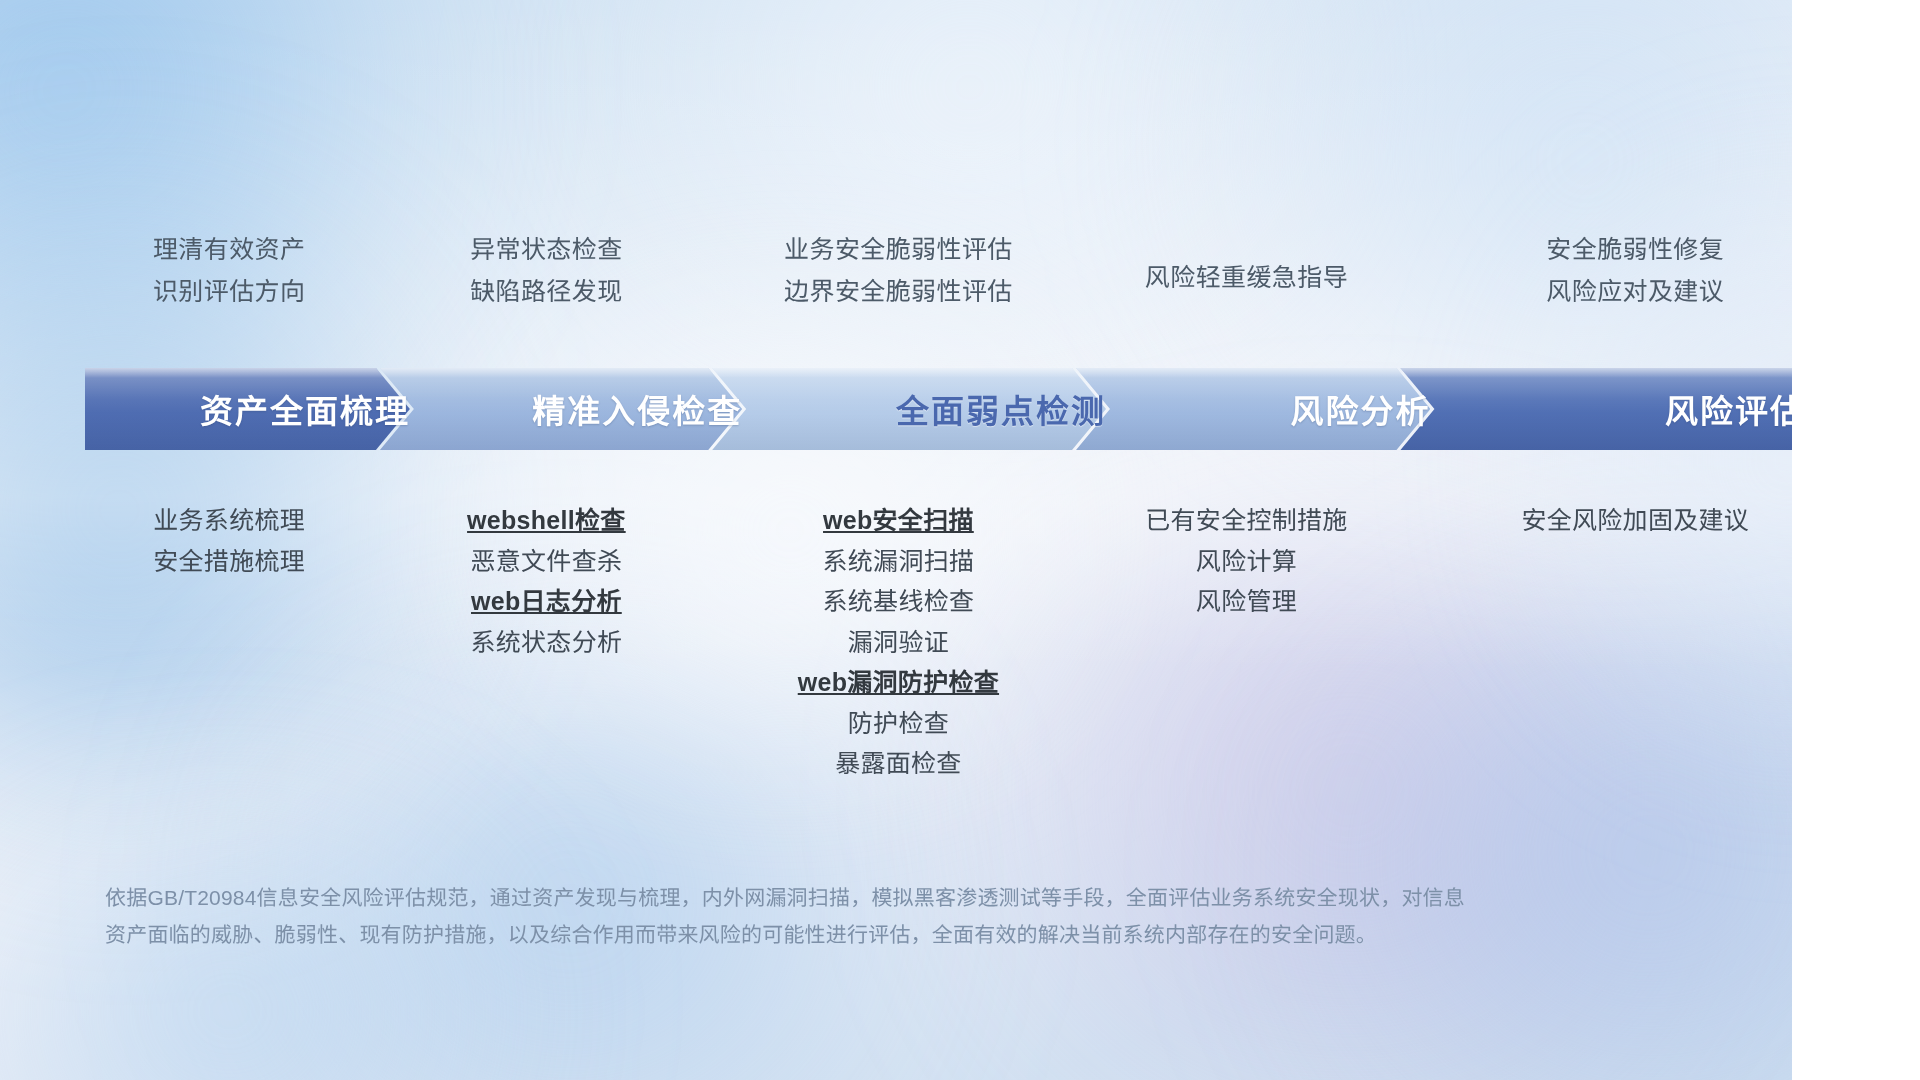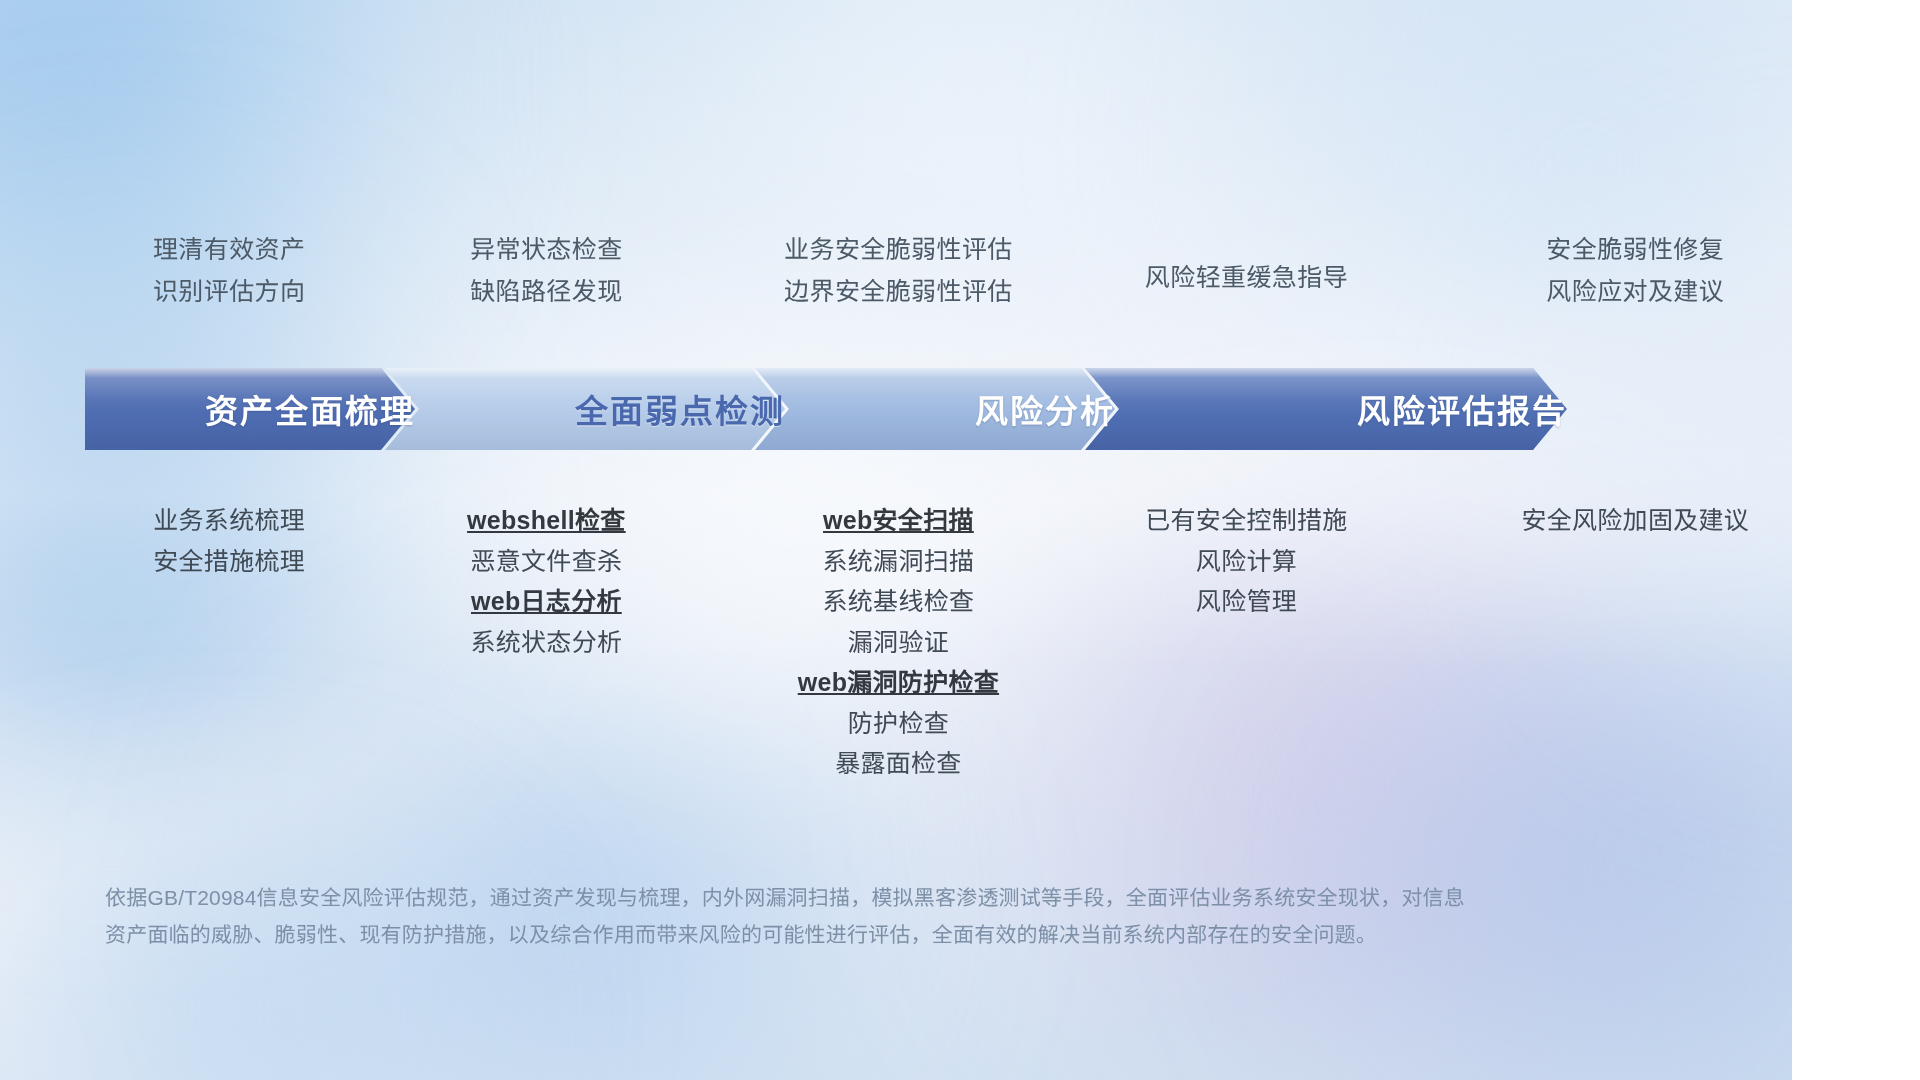--- a/index.html
+++ b/index.html
@@ -235,20 +235,25 @@
           <div class="note-line">风险应对及建议</div>
         </div>
       </div>
 
     <div class="arrow-band" id="arrow-band">
         <div class="chev first" style="width: 330px; z-index: 5;">
           <div class="chev-inner" style="background: linear-gradient(rgb(84, 114, 182), rgb(74, 104, 174));"></div>
           <div class="chev-edge"></div>
           <div class="chev-label" style="color: rgb(255, 255, 255);">资产全面梳理</div>
         </div>
+        <div class="chev" style="width: 368px; z-index: 4;">
+          <div class="chev-inner" style="background: linear-gradient(rgb(166, 192, 226), rgb(147, 174, 219));"></div>
+          <div class="chev-edge"></div>
+          <div class="chev-label" style="color: rgb(255, 255, 255);">精准入侵检查</div>
+        </div>
         <div class="chev" style="width: 400px; z-index: 3;">
           <div class="chev-inner" style="background: linear-gradient(rgb(189, 210, 236), rgb(174, 198, 230));"></div>
           <div class="chev-edge"></div>
           <div class="chev-label" style="color: rgb(74, 104, 174); text-shadow: rgba(255, 255, 255, 0.55) 0px 1px 1px;">全面弱点检测</div>
         </div>
         <div class="chev" style="width: 360px; z-index: 2;">
           <div class="chev-inner" style="background: linear-gradient(rgb(169, 194, 228), rgb(150, 177, 220));"></div>
           <div class="chev-edge"></div>
           <div class="chev-label" style="color: rgb(255, 255, 255);">风险分析</div>
         </div>

